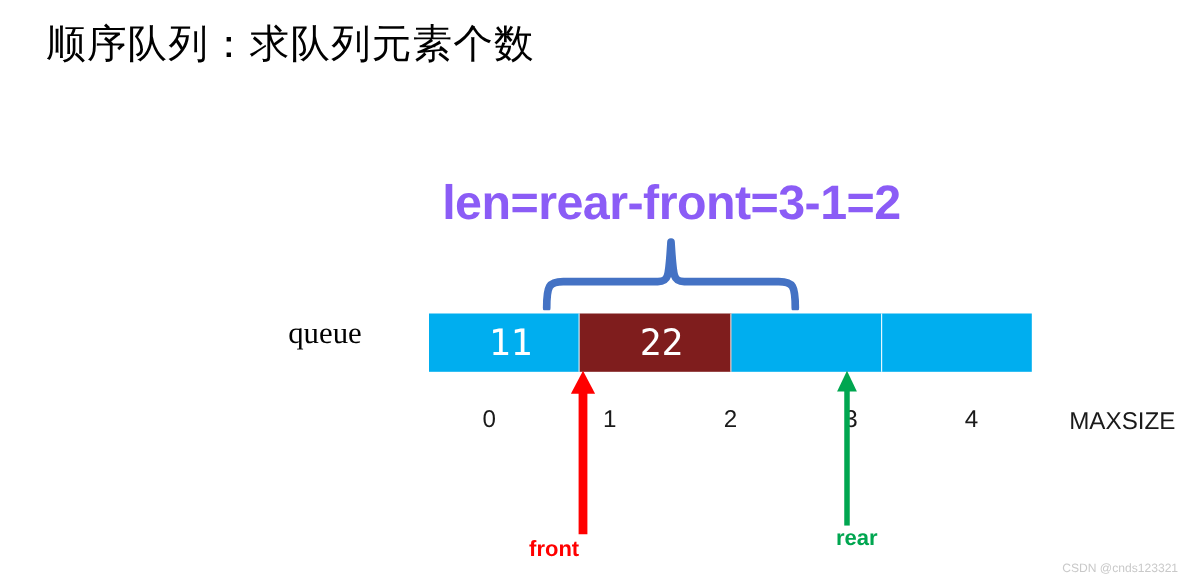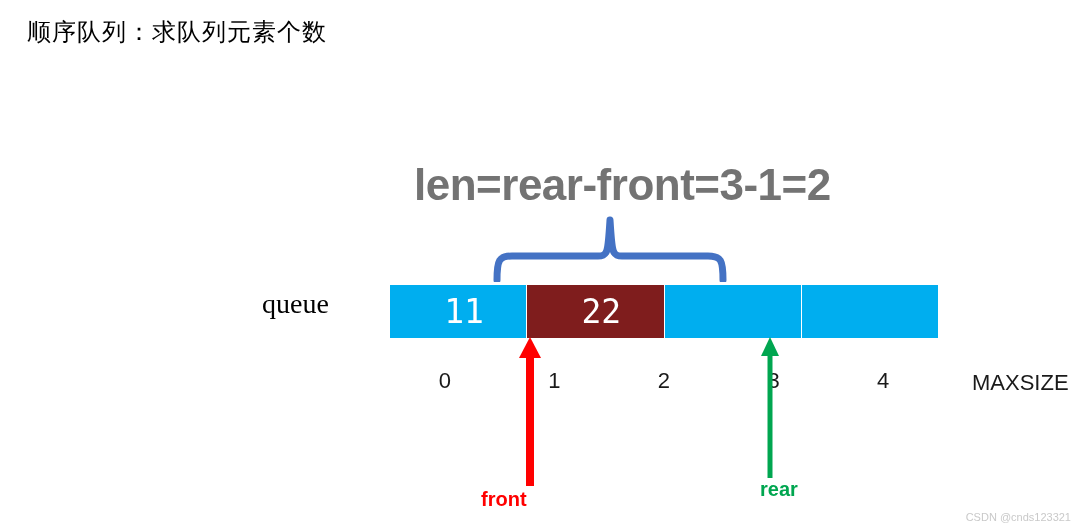--- a/index.html
+++ b/index.html
@@ -14,39 +14,39 @@
     position: relative;
     width: 1083px;
     height: 529px;
     background: #ffffff;
     overflow: hidden;
   }
 
   
   #title {
     position: absolute;
-    left: 27px;
+    left: 42px;
     top: 16px;
     font-family: "DejaVu Sans", "Liberation Sans", sans-serif;
-    font-size: 24px;
+    font-size: 36px;
     font-weight: 400;
     color: #000000;
     letter-spacing: 1px;
     white-space: nowrap;
   }
 
   
   #formula {
     position: absolute;
-    left: 414px;
+    left: 402px;
     top: 160px;
     font-family: "Liberation Sans", sans-serif;
     font-size: 44px;
     font-weight: 700;
-    color: #737373;
+    color: #8b5cf6;
     white-space: nowrap;
     letter-spacing: -0.5px;
   }
 
   
   #brace {
     position: absolute;
     left: 490px;
     top: 216px;
     width: 240px;

